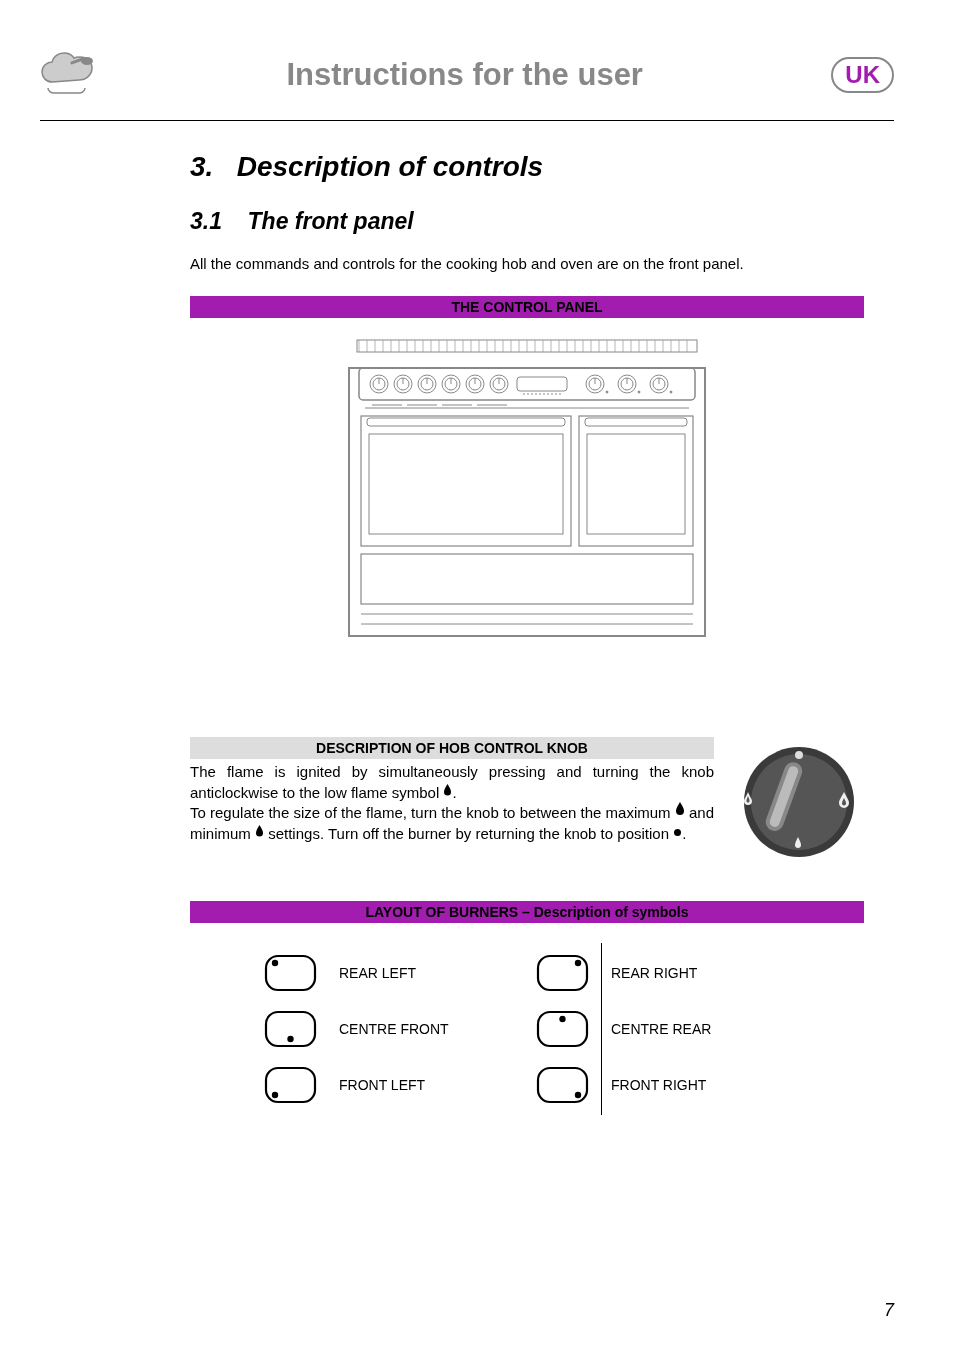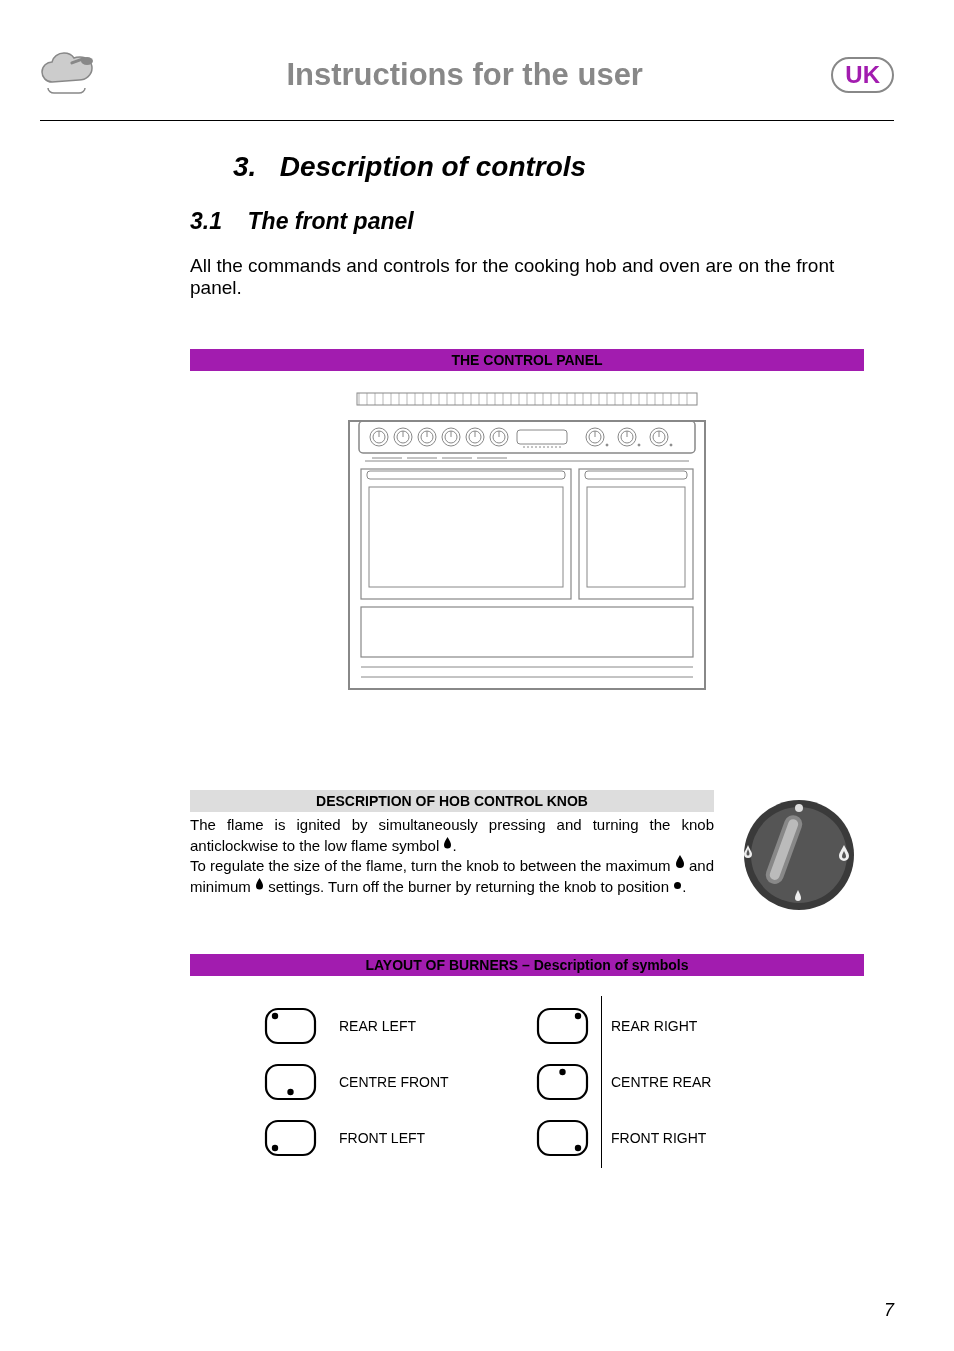--- a/index.html
+++ b/index.html
@@ -48,31 +48,30 @@
   }
   .content {
     padding-left: 150px;
     padding-right: 30px;
   }
   .section-title {
     font-size: 28px;
     font-style: italic;
     font-weight: bold;
     margin-bottom: 25px;
-    margin-left: 43px;
   }
   .subsection-title {
     font-size: 23px;
     font-style: italic;
     font-weight: bold;
     margin-bottom: 20px;
   }
   .body-text {
-    font-size: 19px;
-    margin-bottom: 50px;
+    font-size: 15px;
+    margin-bottom: 24px;
   }
   .band-heading {
     background: #a21caf;
     font-weight: bold;
     font-size: 14px;
     text-align: center;
     padding: 3px 0;
     margin-bottom: 20px;
   }
   .diagram-container {

